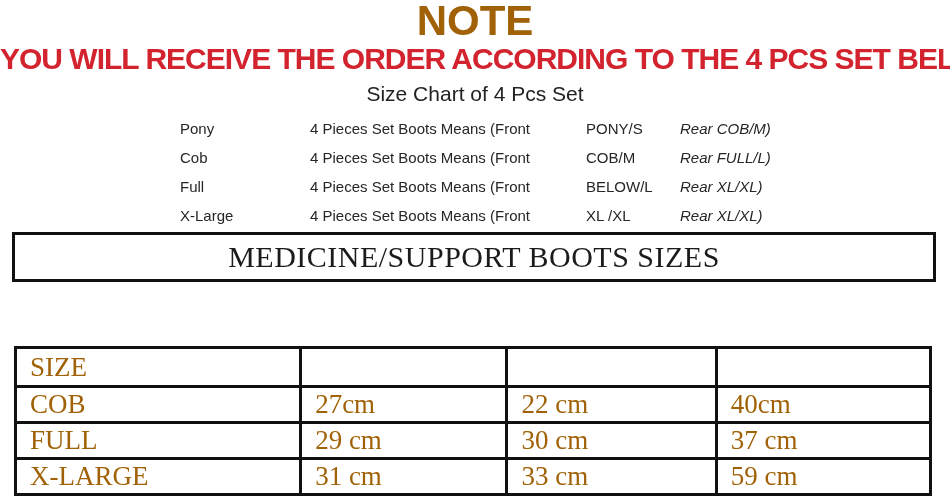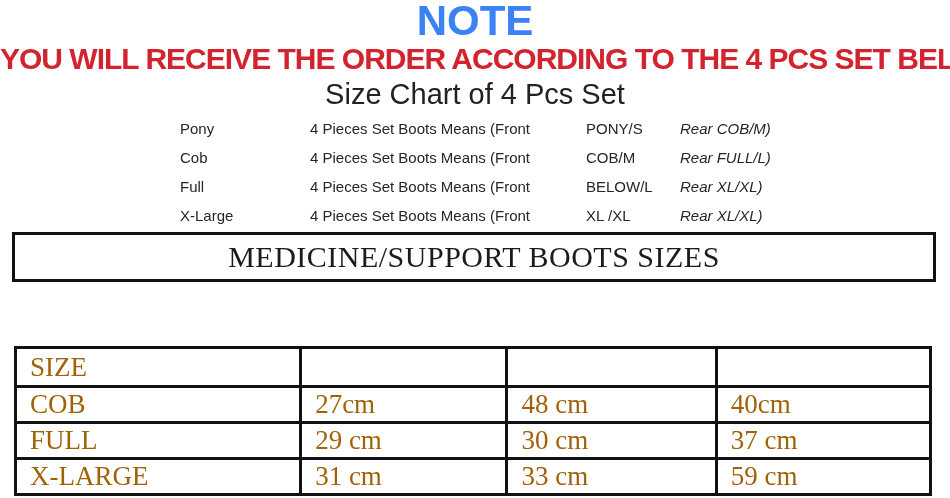--- a/index.html
+++ b/index.html
@@ -6,39 +6,39 @@
   html, body {
     width: 950px; height: 498px;
     background: #ffffff;
     color: #1f1f1f;
     font-family: "Liberation Sans", sans-serif;
     overflow: hidden;
   }
   .note-title {
     margin-top: 1px;
     text-align: center;
-    color: #3b82f6;
+    color: #a16207;
     font-weight: bold;
     font-size: 42px;
     line-height: 40px;
     letter-spacing: 0px;
   }
   .note-subtitle {
     text-align: center;
     color: #d2232e;
     font-weight: bold;
     font-size: 30px;
     line-height: 35px;
     letter-spacing: -1px;
     white-space: nowrap;
   }
   .chart-heading {
     margin-top: 6px;
     text-align: center;
-    font-size: 29px;
+    font-size: 21px;
     line-height: 24px;
     color: #222222;
   }
   .set-list {
     margin-top: 8px;
     margin-left: 180px;
     font-size: 15px;
     color: #262626;
   }
   .set-row {
@@ -134,21 +134,21 @@
     <tbody>
       <tr class="hdr">
         <td>SIZE</td>
         <td></td>
         <td></td>
         <td></td>
       </tr>
       <tr class="row">
         <td>COB</td>
         <td>27cm</td>
-        <td>48 cm</td>
+        <td>22 cm</td>
         <td>40cm</td>
       </tr>
       <tr class="row">
         <td>FULL</td>
         <td>29 cm</td>
         <td>30 cm</td>
         <td>37 cm</td>
       </tr>
       <tr class="row">
         <td>X-LARGE</td>

